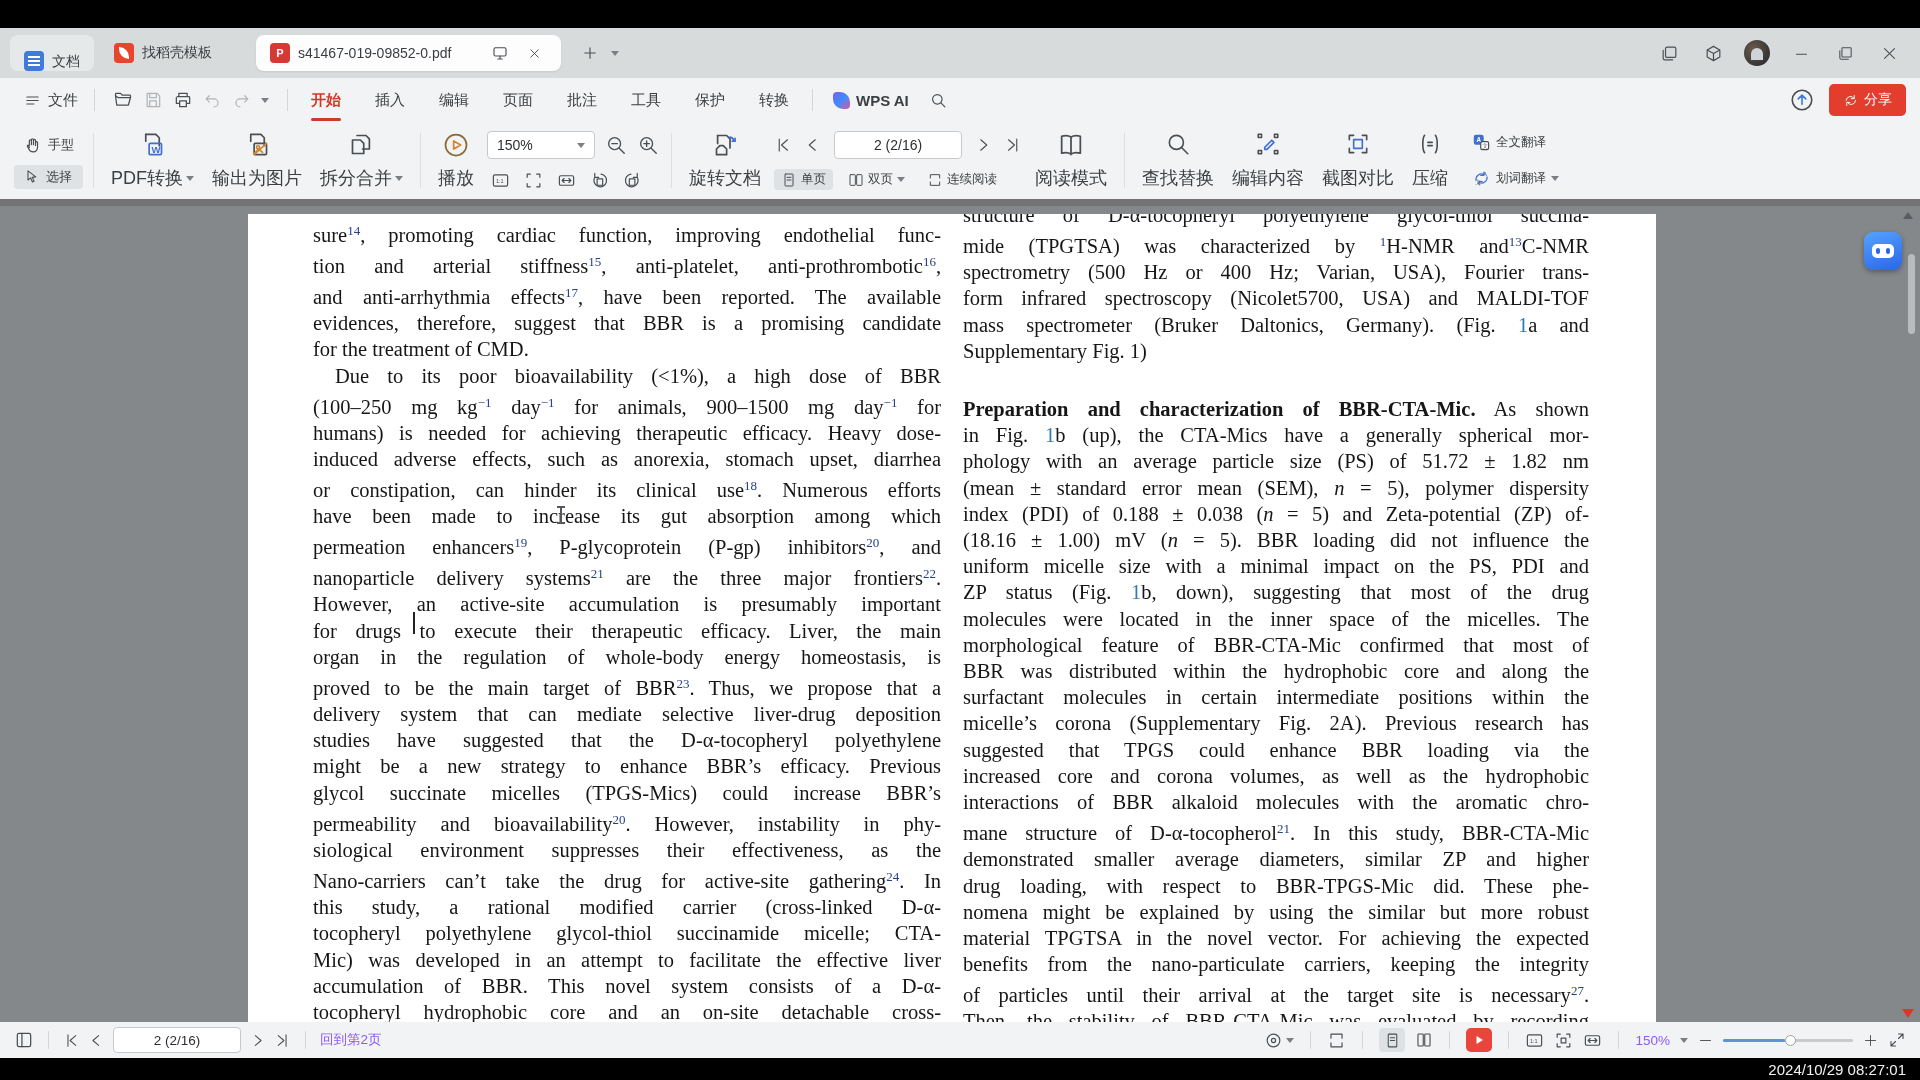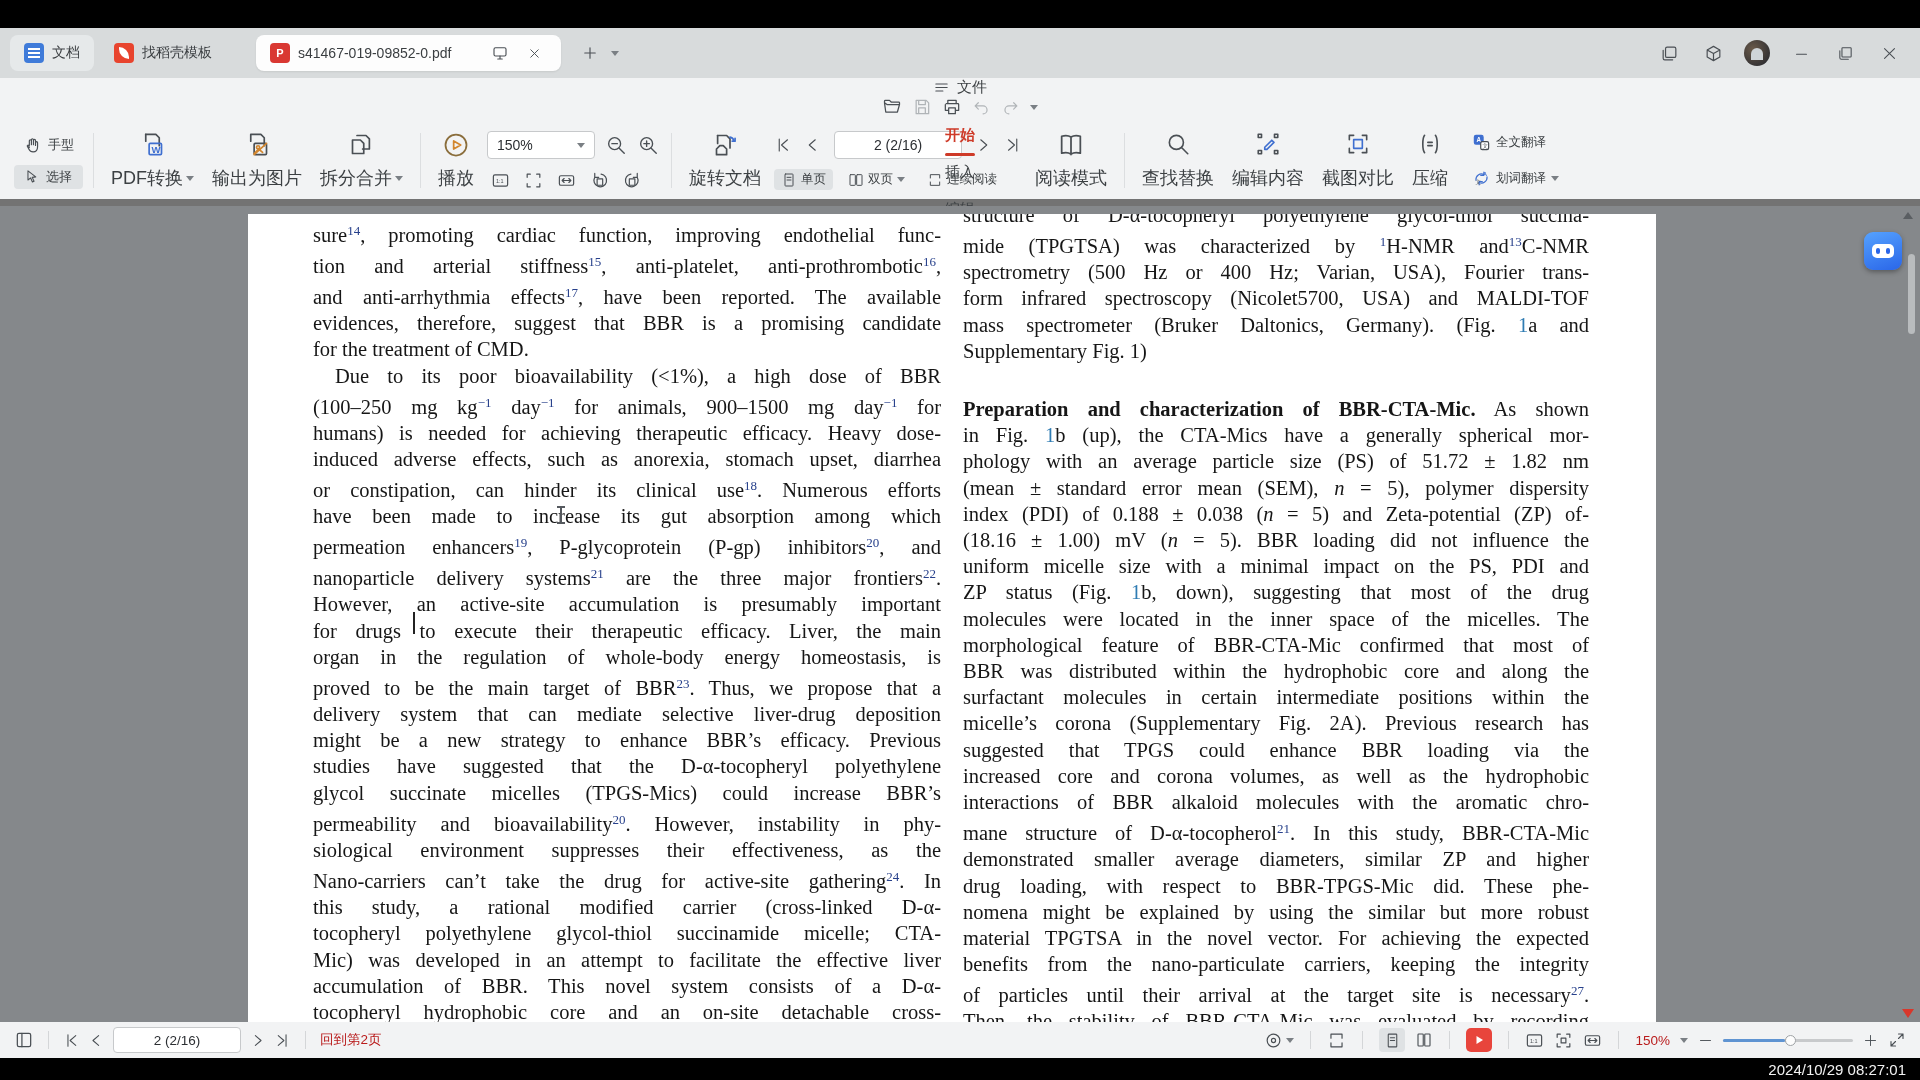--- a/index.html
+++ b/index.html
@@ -6,21 +6,21 @@
   html,body { width:1920px; height:1080px; overflow:hidden; background:#000;
               font-family:"Liberation Sans",sans-serif; }
   .screen { position:relative; width:1920px; height:1080px; background:#000; }
   .app { position:absolute; top:28px; left:0; width:1920px; height:1030px;
          background:#f2f3f4; display:flex; flex-direction:column; }
 
   
   .tabbar { height:50px; background:#d8dbdc; display:flex; align-items:center; padding:0 10px; }
   .tab { display:flex; align-items:center; gap:8px; height:36px; padding:0 14px;
          border-radius:8px; font-size:14px; color:#3a3e41; margin-right:6px; }
-  .tab.home { background:#e6e9ea; }
+  .tab.home { background:#e6e9ea;align-items:flex-end; }
   .tab.docer { background:transparent; }
   .tab.active { background:#fdfdfd; width:305px; margin-left:24px; box-shadow:0 1px 2px rgba(0,0,0,.08); }
   .tab .tlabel { white-space:nowrap; }
   .tabicon { width:20px; height:20px; border-radius:4px; position:relative; flex:0 0 auto; }
   .tabicon.blue { background:#3f7bd9; }
   .tabicon.blue::before { content:""; position:absolute; left:4px; top:5px; width:12px; height:2px;
         background:#fff; box-shadow:0 4px 0 #fff, 0 8px 0 #fff; }
   .tabicon.orange { background:#e8442e; }
   .tabicon.orange::before { content:""; position:absolute; left:5px; top:4px; width:10px; height:12px;
         background:#fff; border-radius:0 10px 0 10px; }
@@ -29,21 +29,21 @@
   .tgap { flex:0 0 auto; }
   .smallbtn { width:26px; height:26px; display:flex; align-items:center; justify-content:center;
         color:#4a4f54; border-radius:4px; }
   .tab-right { margin-left:auto; display:flex; align-items:center; gap:18px; padding-right:8px; }
   .avatar { width:26px; height:26px; border-radius:50%;
         background:radial-gradient(circle at 35% 35%, #6a5a4a, #20242c); position:relative; overflow:hidden; }
   .avatar::after { content:""; position:absolute; left:7px; top:8px; width:12px; height:12px;
         background:#cfd4d8; border-radius:50% 50% 0 0; }
 
   
-  .menubar { height:44px; display:flex; align-items:center; padding:0 14px; position:relative;flex-direction:column; }
+  .menubar { height:44px; display:flex; align-items:center; padding:0 14px; position:relative; }
   .filebtn { display:flex; align-items:center; gap:7px; font-size:15px; color:#3c4043; padding:0 10px; }
   .qicons { display:flex; align-items:center; gap:10px; padding:0 12px; }
   .mi { font-size:15px; color:#3c4043; padding:9px 17px; position:relative; white-space:nowrap; }
   .mi.active { color:#ce3a28; font-weight:bold; }
   .mi.active::after { content:""; position:absolute; left:50%; transform:translateX(-50%);
         bottom:-2px; width:30px; height:3px; background:#ce3a28; border-radius:2px; }
   .ai { display:flex; align-items:center; gap:6px; font-size:15px; color:#3c4043; padding:0 14px; font-weight:bold; }
   .aiicon { width:17px; height:17px; background:linear-gradient(135deg,#7b5cf0,#3f8cff,#e0559c);
         border-radius:4px 10px 4px 10px; }
   .menubar-right { margin-left:auto; display:flex; align-items:center; gap:14px; }
@@ -103,21 +103,21 @@
   .endmark { position:absolute; right:4px; bottom:4px; width:0; height:0;
         border-left:6px solid transparent; border-right:6px solid transparent; border-top:9px solid #d9372b; }
   .scrolltop { position:absolute; right:5px; top:6px; width:0; height:0;
         border-left:5px solid transparent; border-right:5px solid transparent; border-bottom:7px solid #5a5e62; }
 
   
   .statusbar { height:36px; background:#f2f3f4; display:flex; align-items:center; padding:0 14px; gap:8px; }
   .sb-div { width:1px; height:18px; background:#d4d6d8; margin:0 6px; }
   .sb-pageinput { width:128px; height:26px; border:1px solid #c7c9cb; border-radius:4px; background:#fff;
         text-align:center; font-size:13.5px; color:#2c2f33; font-family:"Liberation Sans",sans-serif; }
-  .sb-text { font-size:13.5px; color:#b91c1c; white-space:nowrap; }
+  .sb-text { font-size:13.5px; color:#8b5cf6; white-space:nowrap; }
   .sb-right { margin-left:auto; display:flex; align-items:center; gap:10px; }
   .redplay { width:26px; height:24px; background:#e8453c; border-radius:5px;
         display:flex; align-items:center; justify-content:center; }
   .slider { width:130px; height:3px; background:#c8cacc; border-radius:2px; position:relative; }
   .slider .fill { position:absolute; left:0; top:0; height:3px; width:48%; background:#5f94d2; border-radius:2px; }
   .slider .knob { position:absolute; left:48%; top:-4px; width:11px; height:11px; border-radius:50%;
         background:#fdfdfd; border:1px solid #9fa3a6; }
   .sel-ic { background:#dfe2e4; }
 
   .blackbottom { position:absolute; left:0; bottom:0; width:1920px; height:22px; background:#000;
@@ -506,22 +506,22 @@
               <div class="tline">induced adverse effects, such as anorexia, stomach upset, diarrhea</div>
               <div class="tline">or constipation, can hinder its clinical use<sup>18</sup>. Numerous efforts</div>
               <div class="tline">have been made to increase its gut absorption among which</div>
               <div class="tline">permeation enhancers<sup>19</sup>, P-glycoprotein (P-gp) inhibitors<sup>20</sup>, and</div>
               <div class="tline">nanoparticle delivery systems<sup>21</sup> are the three major frontiers<sup>22</sup>.</div>
               <div class="tline">However, an active-site accumulation is presumably important</div>
               <div class="tline">for drugs to execute their therapeutic efficacy. Liver, the main</div>
               <div class="tline">organ in the regulation of whole-body energy homeostasis, is</div>
               <div class="tline">proved to be the main target of BBR<sup>23</sup>. Thus, we propose that a</div>
               <div class="tline">delivery system that can mediate selective liver-drug deposition</div>
+              <div class="tline">studies have suggested that the D-α-tocopheryl polyethylene</div>
               <div class="tline">might be a new strategy to enhance BBR’s efficacy. Previous</div>
-              <div class="tline">studies have suggested that the D-α-tocopheryl polyethylene</div>
               <div class="tline">glycol succinate micelles (TPGS-Mics) could increase BBR’s</div>
               <div class="tline">permeability and bioavailability<sup>20</sup>. However, instability in phy-</div>
               <div class="tline">siological environment suppresses their effectiveness, as the</div>
               <div class="tline">Nano-carriers can’t take the drug for active-site gathering<sup>24</sup>. In</div>
               <div class="tline">this study, a rational modified carrier (cross-linked D-α-</div>
               <div class="tline">tocopheryl polyethylene glycol-thiol succinamide micelle; CTA-</div>
               <div class="tline">Mic) was developed in an attempt to facilitate the effective liver</div>
               <div class="tline">accumulation of BBR. This novel system consists of a D-α-</div>
               <div class="tline">tocopheryl hydrophobic core and an on-site detachable cross-</div>
               <div class="tline">linked polyethylene glycol-thiol shell. The sturdy but liver-</div>

